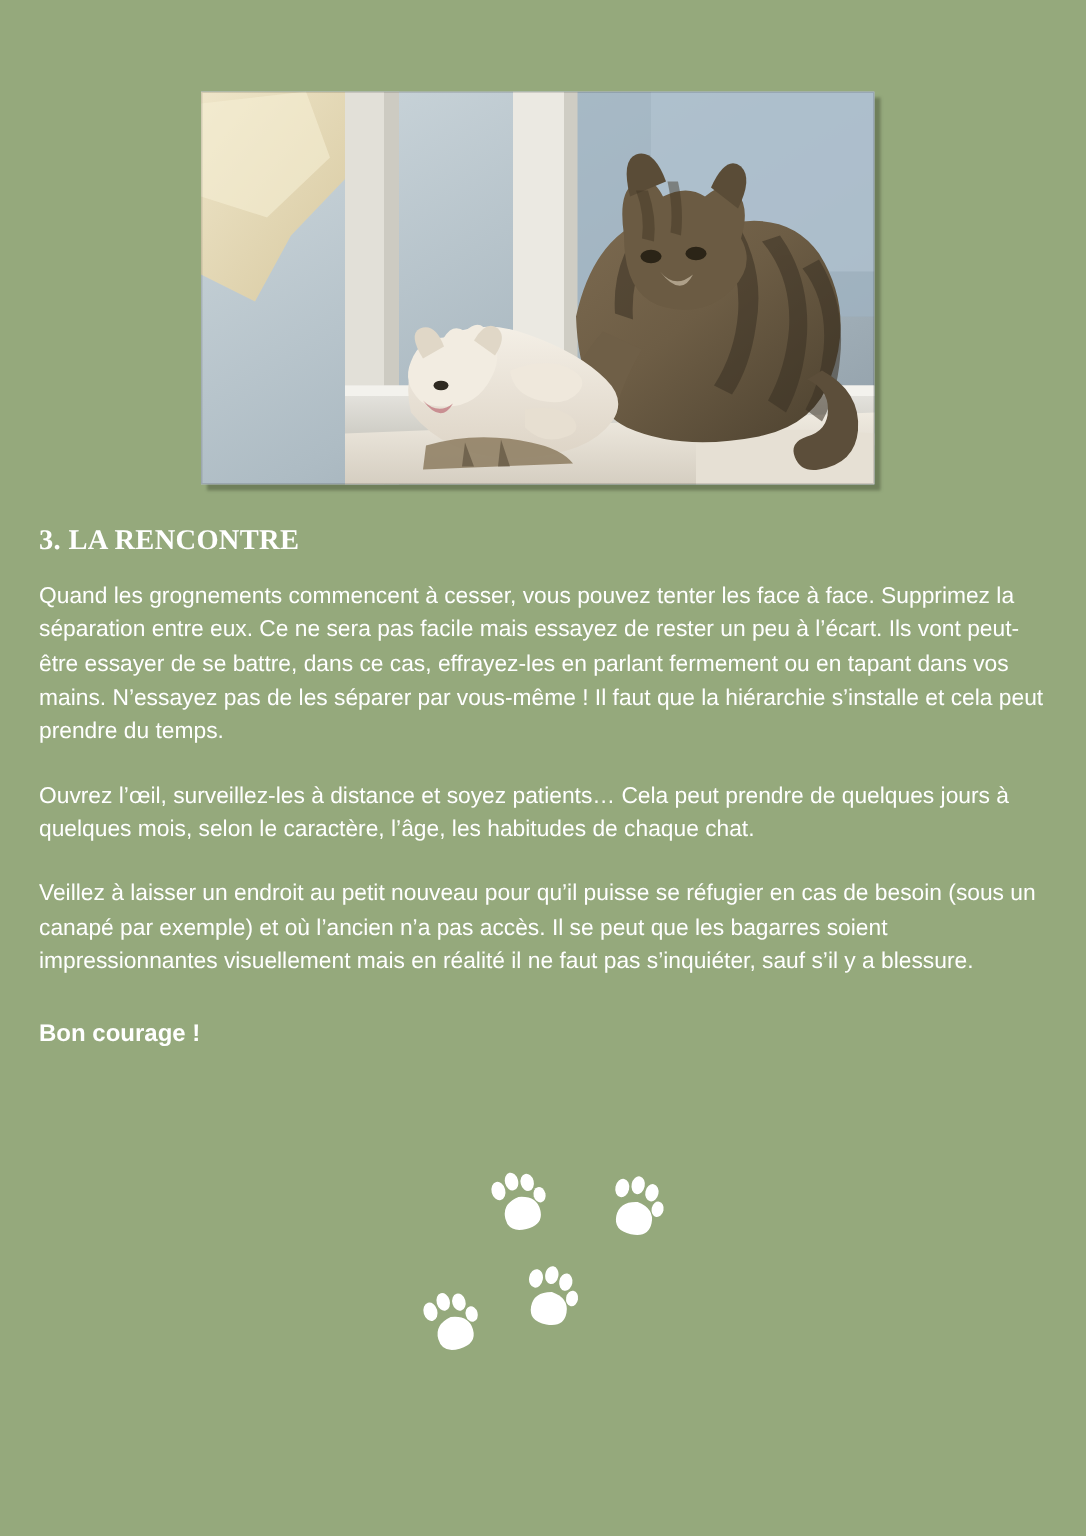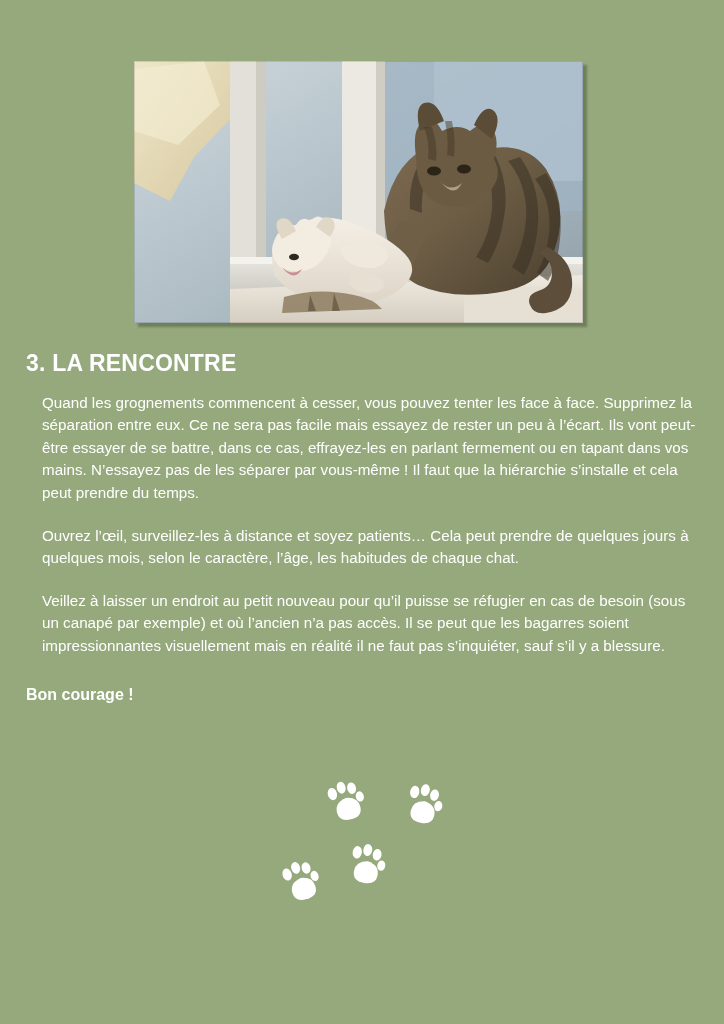--- a/index.html
+++ b/index.html
@@ -54,31 +54,32 @@
 
   
   .content {
     position: absolute;
     left: 26px;
     top: 350px;
     width: 672px;
   }
   .section-title {
     color: #ffffff;
-    font-size: 23px;
+    font-size: 19px;
     font-weight: bold;
     letter-spacing: 0.2px;
     margin: 0 0 14px 0;
     line-height: 1.2;
+    font-family: Liberation Serif, serif;
   }
   .para {
     color: #ffffff;
     font-size: 15.2px;
     line-height: 22.6px;
-    margin: 0 0 20px 16px;
+    margin: 0 0 20px 0;
     text-align: left;
   }
   .para:last-of-type {
     margin-bottom: 0;
   }
   .closing {
     color: #ffffff;
     font-size: 16px;
     font-weight: bold;
     margin: 28px 0 0 0;

